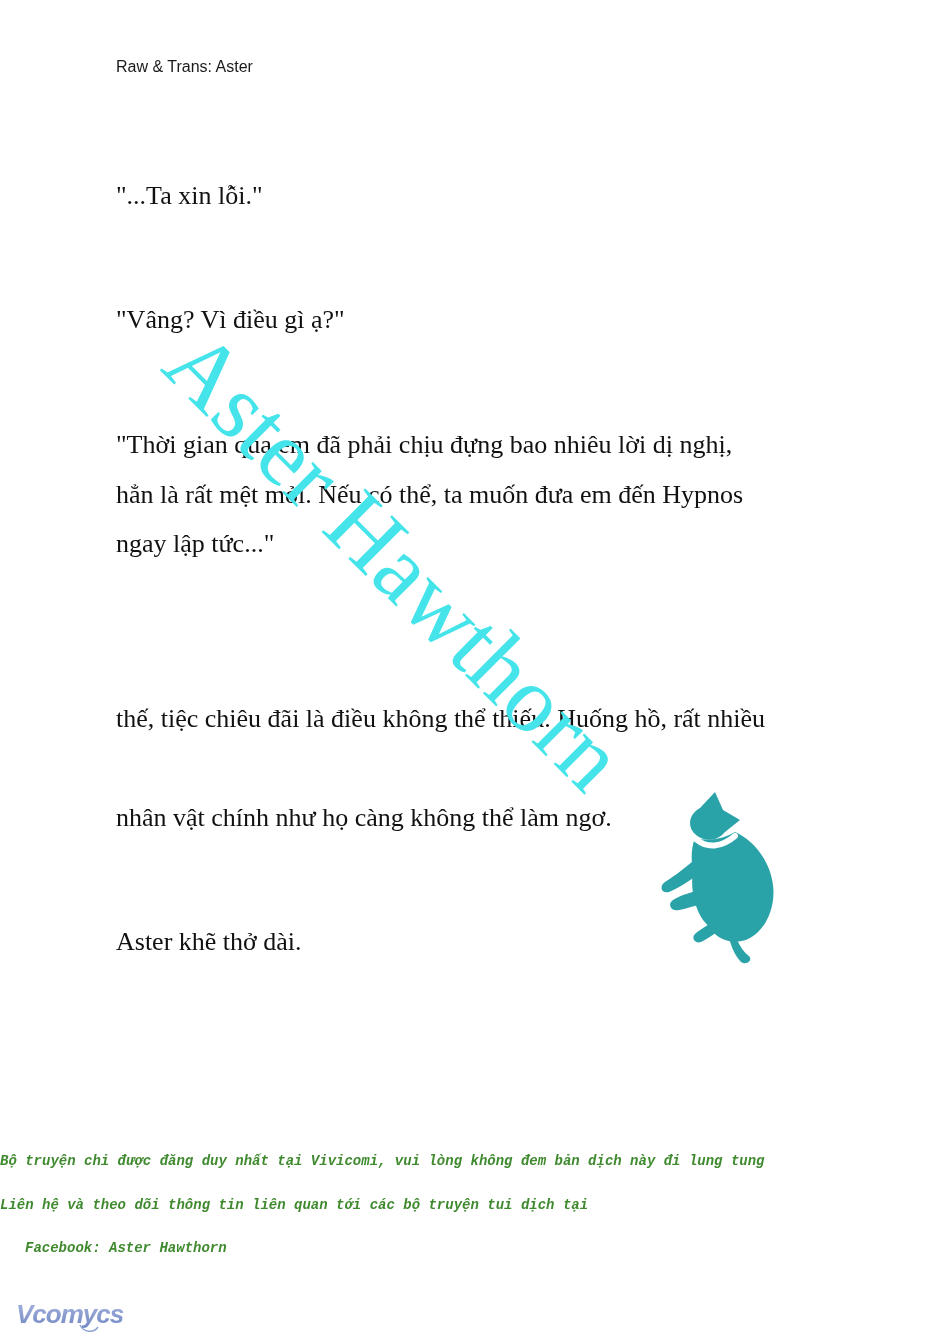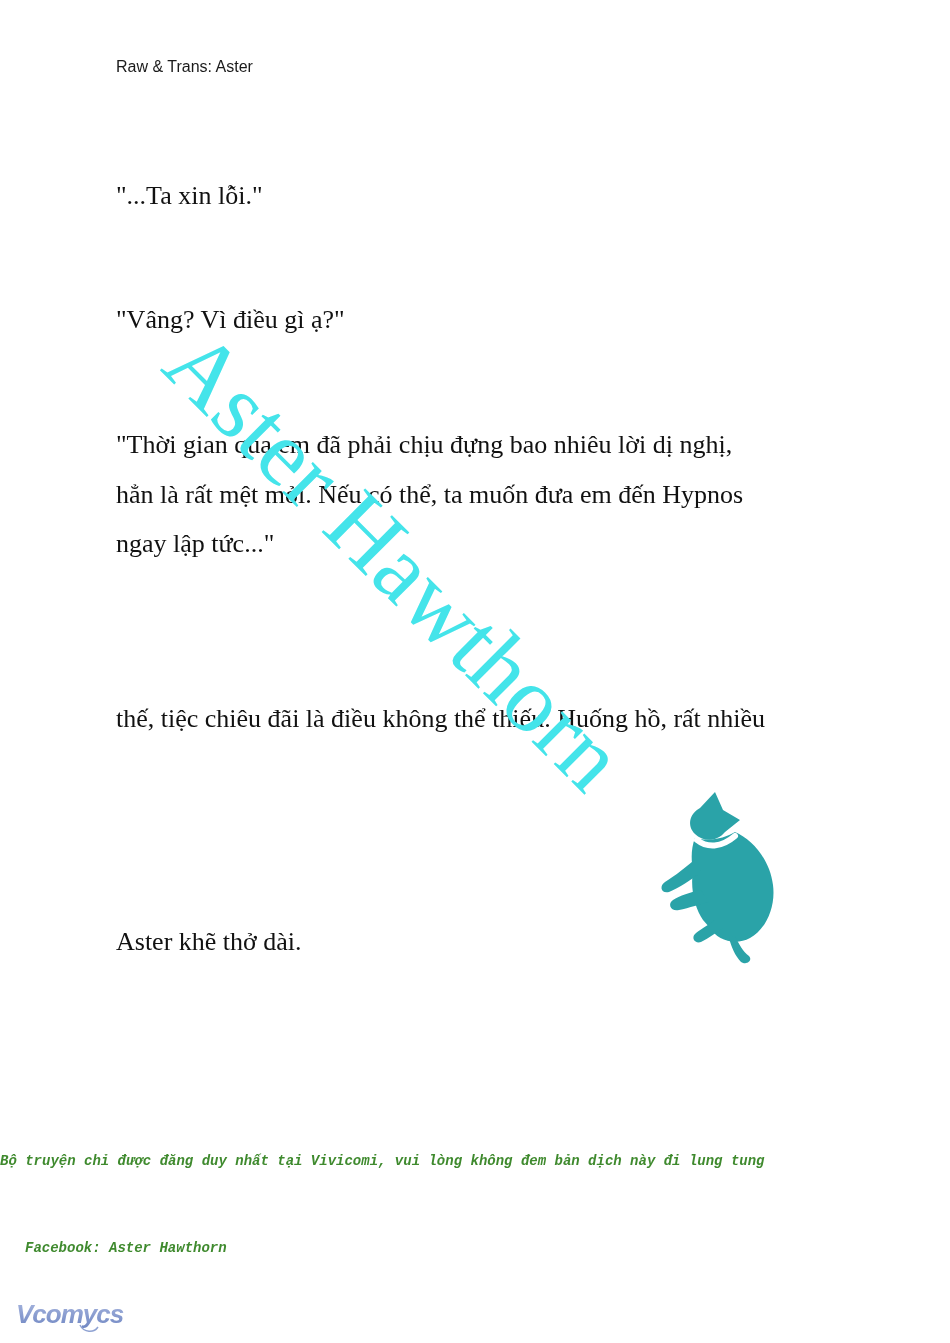--- a/index.html
+++ b/index.html
@@ -46,20 +46,21 @@
   <p class="body-text" style="top:420px;">
     <span>"Thời gian qua em đã phải chịu đựng bao nhiêu lời dị nghị,</span><br>
     <span>hẳn là rất mệt mỏi. Nếu có thể, ta muốn đưa em đến Hypnos</span><br>
     <span>ngay lập tức..."</span>
   </p>
 
   <p class="body-text" style="top:644px;">
     <br>
     <span>thế, tiệc chiêu đãi là điều không thể thiếu. Huống hồ, rất nhiều</span><br>
     <br>
+    <span>nhân vật chính như họ càng không thể làm ngơ.</span>
   </p>
 
   <p class="body-text" style="top:917px;">
     <span>Aster khẽ thở dài.</span>
   </p>
 
   <div class="watermark-wrap">
     <div class="wm-text">Aster Hawthorn</div>
   </div>
 
@@ -76,20 +77,21 @@
 
       <path d="M60 140 C52 146 44 150 40 154 C36 158 40 164 46 162 C54 158 62 152 68 148 Z"></path>
 
       <path d="M80 156 C84 164 88 172 94 176 C98 180 92 186 86 182 C80 176 76 166 74 158 Z"></path>
     </g>
 
     <path d="M42 60 C52 68 66 68 80 56" stroke="#ffffff" stroke-width="6" fill="none" stroke-linecap="round"></path>
   </svg>
 
   <div class="footer-line" style="top:1153px;">Bộ truyện chỉ được đăng duy nhất tại Vivicomi, vui lòng không đem bản dịch này đi lung tung</div>
+  <div class="footer-line" style="top:1197px;">Liên hệ và theo dõi thông tin liên quan tới các bộ truyện tui dịch tại</div>
   <div class="footer-line" style="top:1240px;margin-left:25px;">Facebook: Aster Hawthorn</div>
 
   <svg class="logo" viewBox="0 0 130 40">
     <defs>
       <linearGradient id="lg" x1="0" y1="0" x2="0" y2="1">
         <stop offset="0" stop-color="#aab8e0"></stop>
         <stop offset="1" stop-color="#6f86c2"></stop>
       </linearGradient>
     </defs>
     <text x="2" y="28" font-family="Liberation Sans, sans-serif" font-style="italic" font-weight="bold" font-size="26" fill="url(#lg)" letter-spacing="-1">Vcomycs</text>

